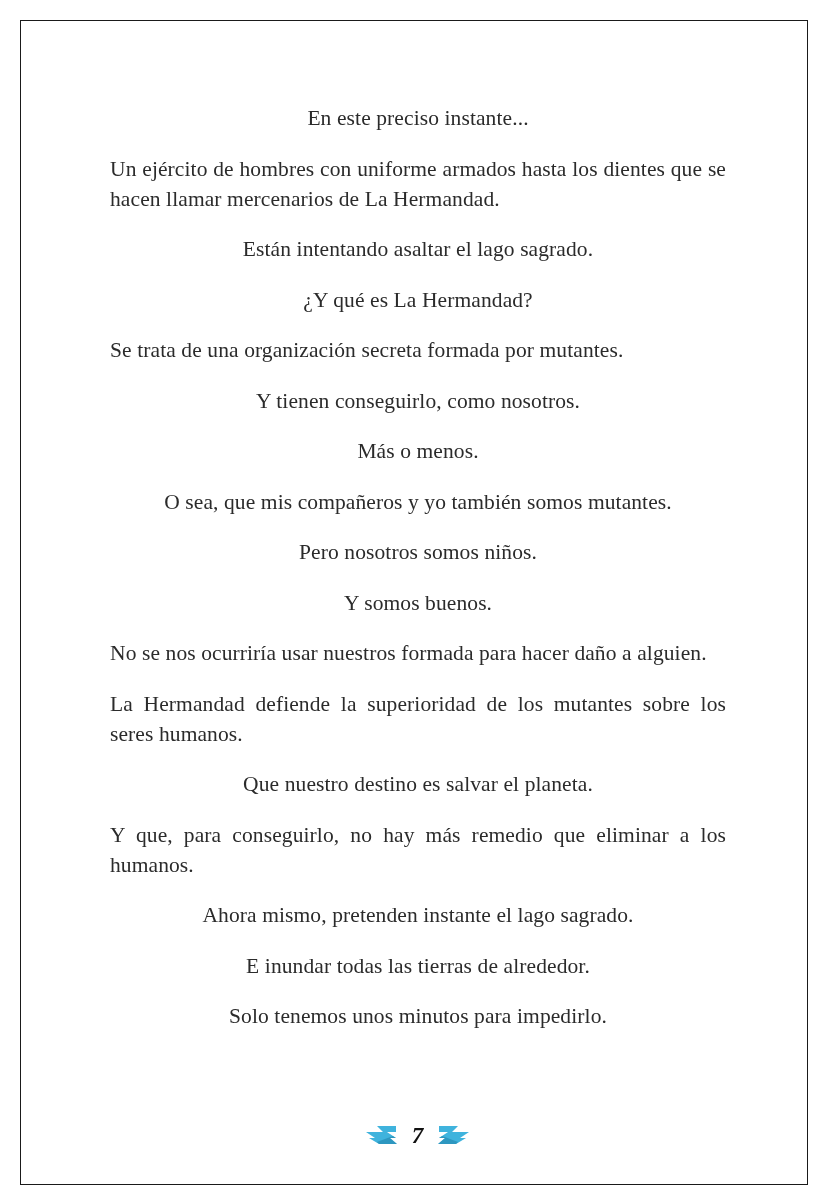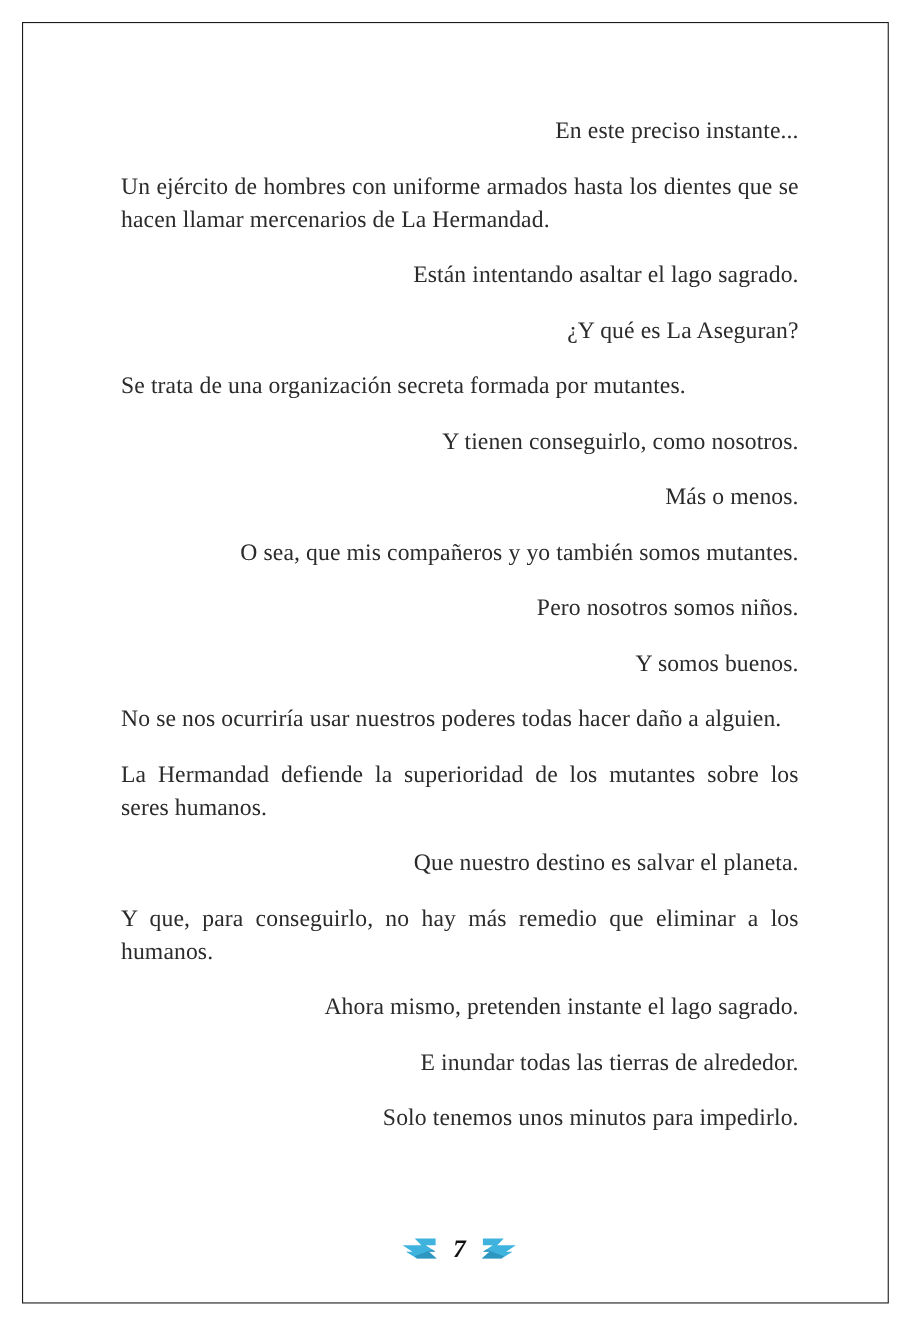--- a/index.html
+++ b/index.html
@@ -36,21 +36,21 @@
     margin: 0 0 20.5px 0;
     font-size: 21.5px;
     line-height: 30px;
     color: #2b2b2b;
     text-align: justify;
     text-justify: inter-word;
     hyphens: manual;
     letter-spacing: 0.1px;
   }
   .para.ragged {
-    text-align: right;
+    text-align: center;
   }
   
   .page-footer {
     position: absolute;
     left: 0;
     right: 0;
     top: 1122px;
     display: flex;
     align-items: center;
     justify-content: center;
@@ -77,28 +77,28 @@
 <body>
 
 <div class="page">
 
   <div class="page-frame"></div>
 
   <div class="text-column">
     <p class="para ragged">En este preciso instante...</p>
     <p class="para">Un ejército de hombres con uniforme armados hasta los dientes que se hacen llamar mercenarios de La Hermandad.</p>
     <p class="para ragged">Están intentando asaltar el lago sagrado.</p>
-    <p class="para ragged">¿Y qué es La Aseguran?</p>
+    <p class="para ragged">¿Y qué es La Hermandad?</p>
     <p class="para">Se trata de una organización secreta formada por mutantes.</p>
     <p class="para ragged">Y tienen conseguirlo, como nosotros.</p>
     <p class="para ragged">Más o menos.</p>
     <p class="para ragged">O sea, que mis compañeros y yo también somos mutantes.</p>
     <p class="para ragged">Pero nosotros somos niños.</p>
     <p class="para ragged">Y somos buenos.</p>
-    <p class="para">No se nos ocurriría usar nuestros poderes todas hacer daño a alguien.</p>
+    <p class="para">No se nos ocurriría usar nuestros formada para hacer daño a alguien.</p>
     <p class="para">La Hermandad defiende la superioridad de los mutantes sobre los seres humanos.</p>
     <p class="para ragged">Que nuestro destino es salvar el planeta.</p>
     <p class="para">Y que, para conseguirlo, no hay más remedio que eliminar a los humanos.</p>
     <p class="para ragged">Ahora mismo, pretenden instante el lago sagrado.</p>
     <p class="para ragged">E inundar todas las tierras de alrededor.</p>
     <p class="para ragged">Solo tenemos unos minutos para impedirlo.</p>
   </div>
 
   <div class="page-footer">
     <span>

